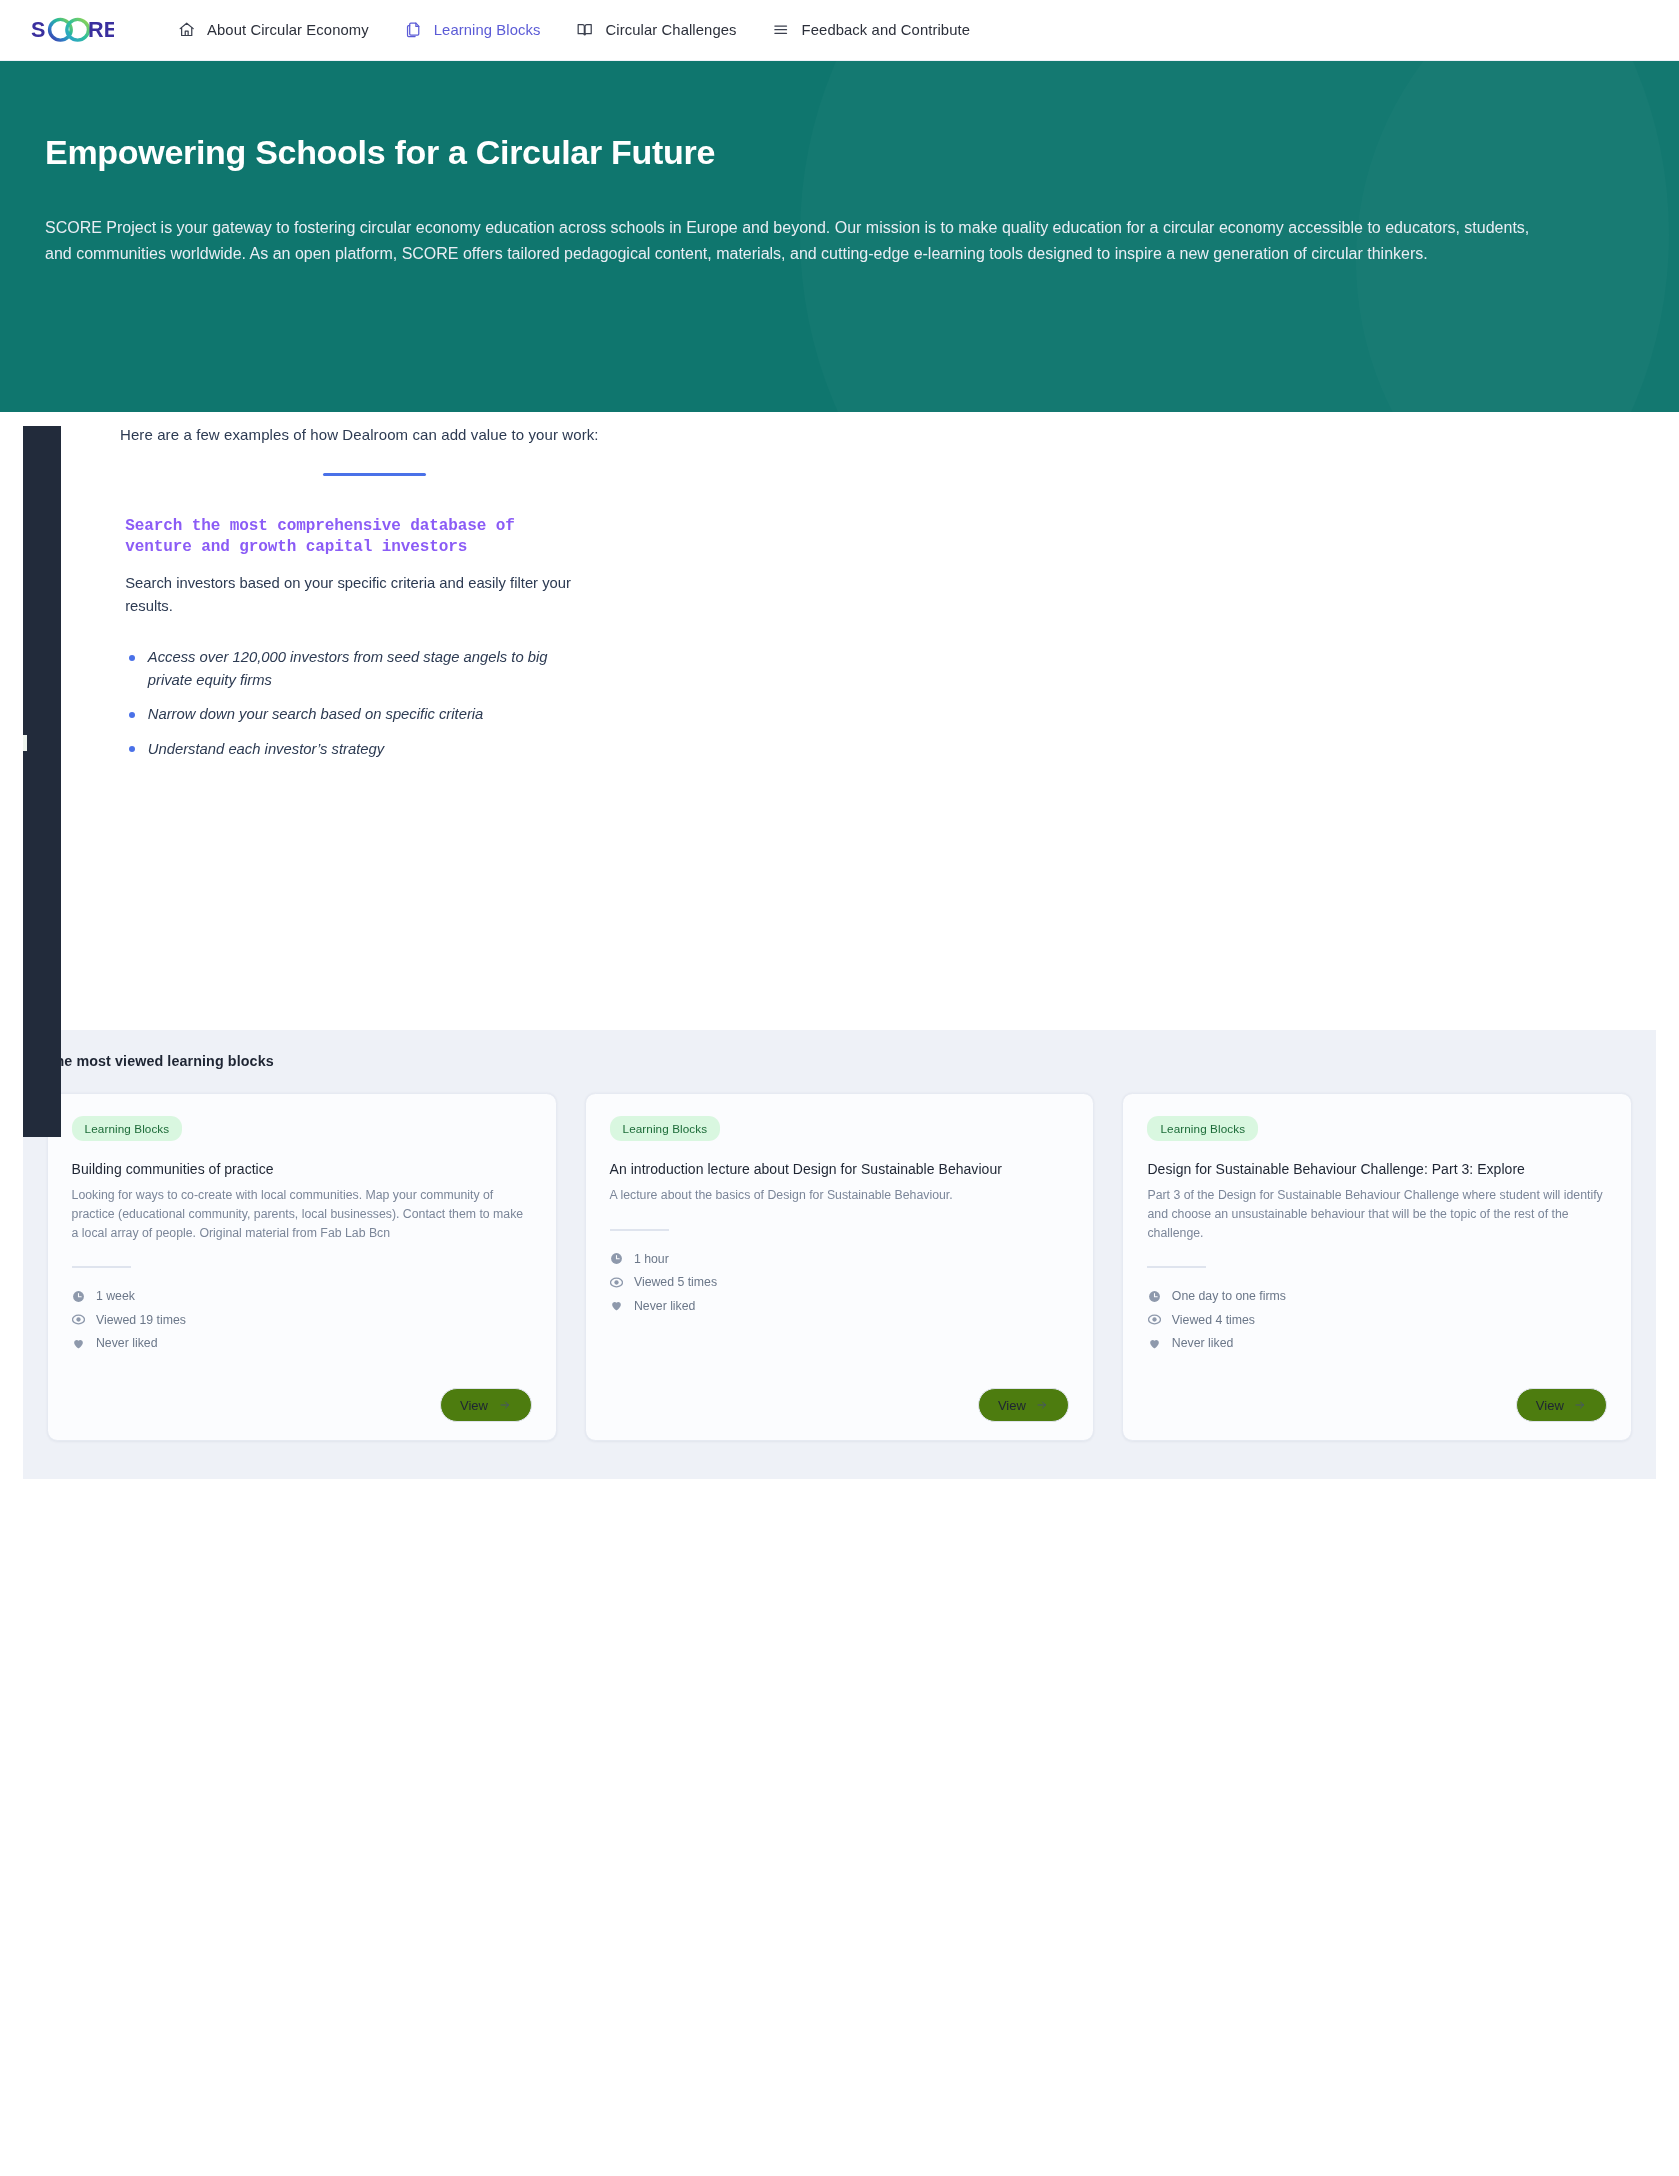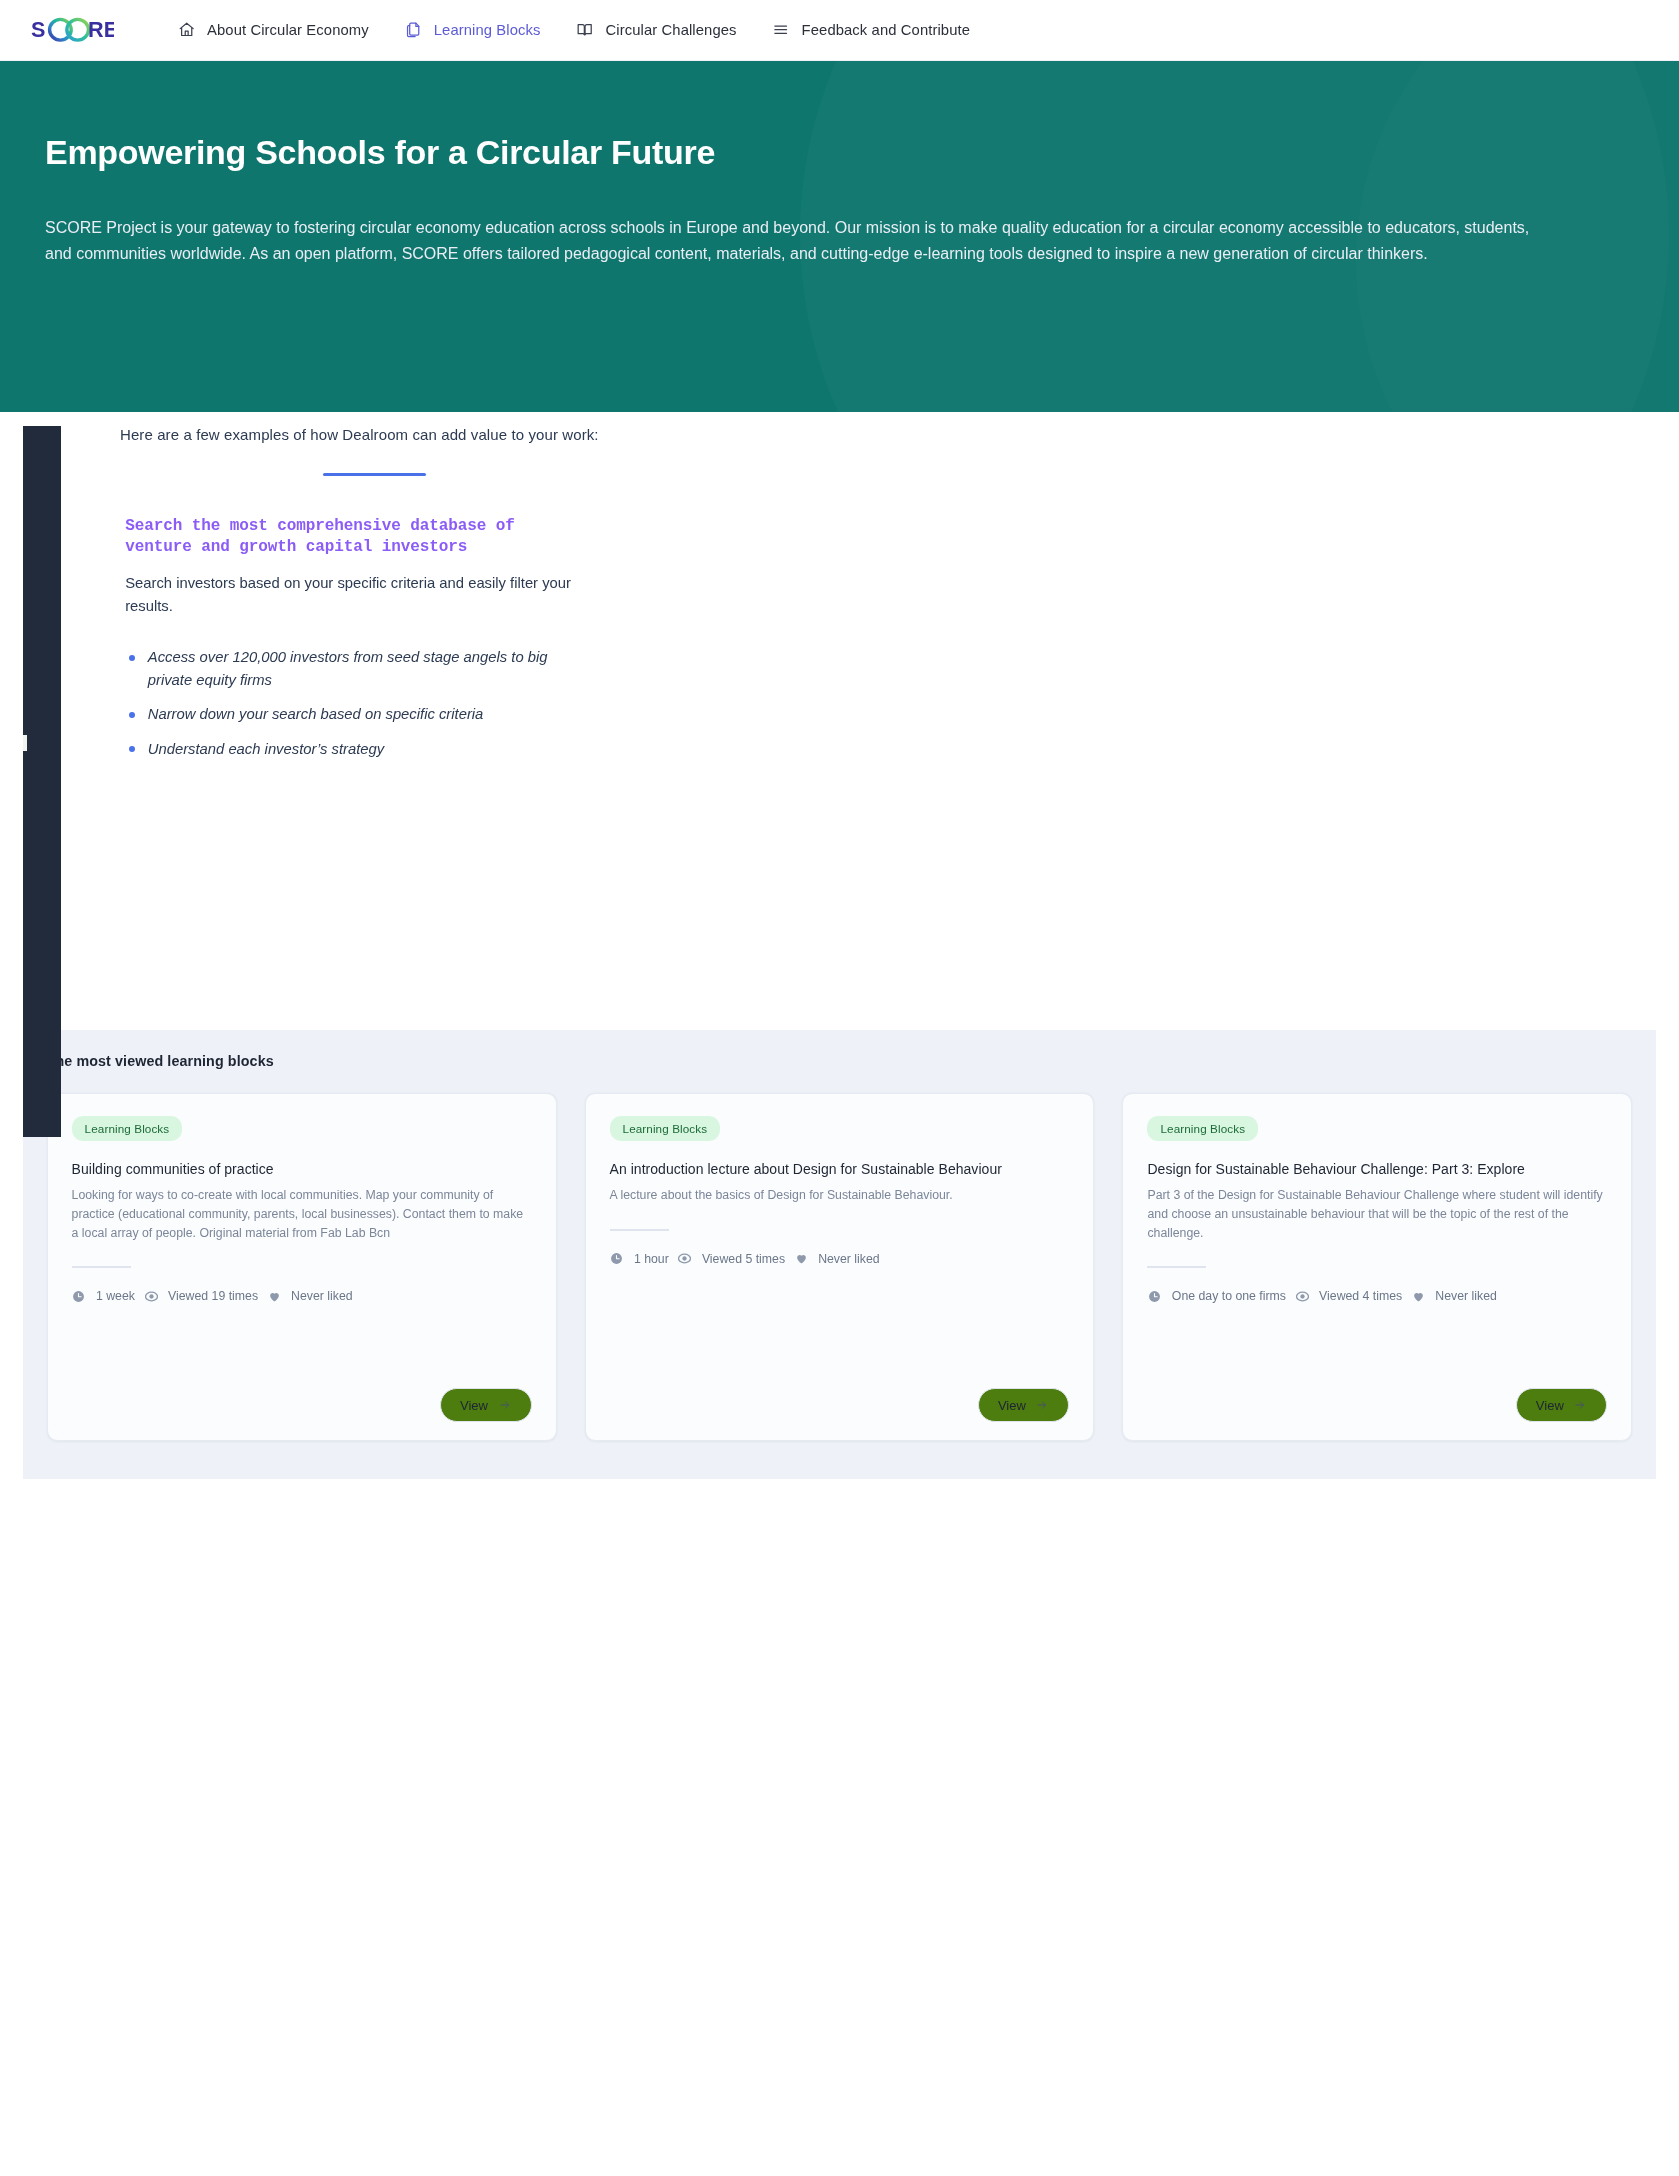--- a/index.html
+++ b/index.html
@@ -215,21 +215,21 @@
   }
   .card-divider {
     margin-top: 24px;
     width: 59px;
     height: 1.7px;
     background: #dfe4ee;
   }
   .meta {
     margin-top: 21px;
     display: flex;
-    flex-direction: row;
+    flex-direction: column;
     gap: 8.7px;
   }
   .meta-row {
     display: flex;
     align-items: center;
     gap: 9.6px;
     font-size: 12.3px;
     color: #6b7789;
   }
   .meta-row .mi { width: 14.8px; height: 14.8px; display: flex; align-items: center; justify-content: center; }

